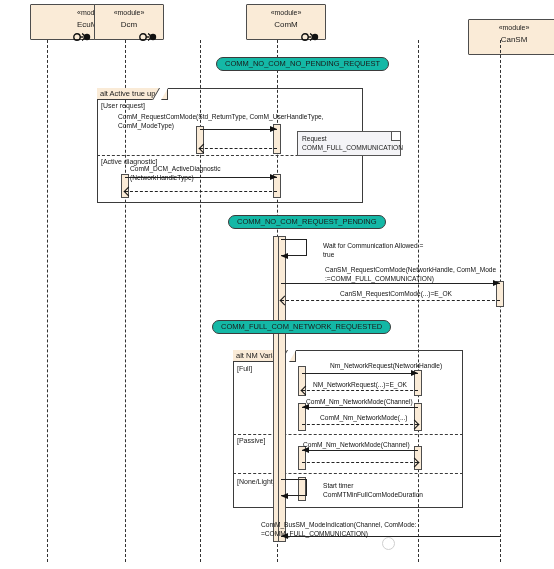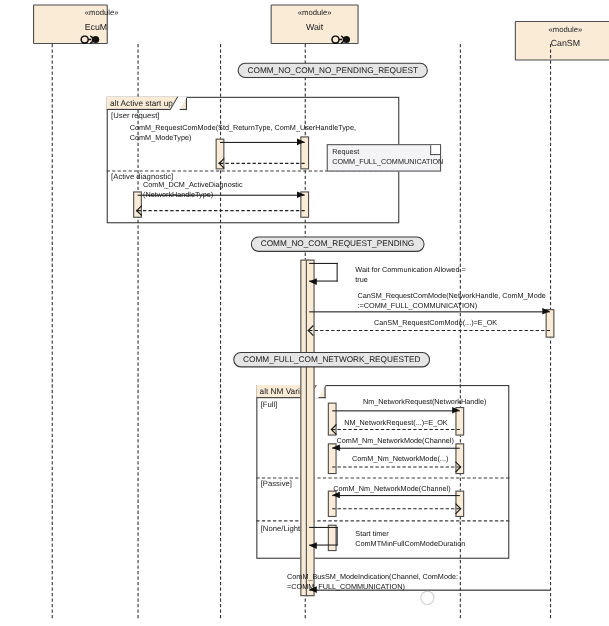--- a/index.html
+++ b/index.html
@@ -57,21 +57,21 @@
   
   .activation {
     position: absolute;
     width: 8px;
     background: #faebd7;
     border: 1px solid #4d4d4d;
   }
   
   .state-oval {
     position: absolute;
-    background: #e5e5e5;
+    background: #14b8a6;
     border: 1px solid #3b3b3b;
     border-radius: 999px;
     font-size: 7.5px;
     text-align: center;
     line-height: 12px;
     height: 14px;
     white-space: nowrap;
     padding: 0 8px;
   }
   
@@ -206,41 +206,51 @@
       <span class="stereo">«module»</span>
       <span class="lname">EcuM</span>
       <div class="ball-socket"><svg width="20" height="8" viewBox="0 0 20 8">
           <circle cx="5" cy="4" r="3.2" fill="none" stroke="#111" stroke-width="1.4"></circle>
           <path d="M10 0.6 A3.6 3.6 0 0 1 10 7.4" fill="none" stroke="#111" stroke-width="1.4"></path>
           <line x1="8" y1="4" x2="11" y2="4" stroke="#111" stroke-width="1.4"></line>
           <circle cx="15" cy="4" r="3.2" fill="#111"></circle>
         </svg></div>
     </div>
     <div class="lifeline" style="left:47px; top:40px; height:522px;"></div>
+    <div class="lifeline-head" style="left:94px; top:4px; width:70px; height:36px;">
+      <span class="stereo">«module»</span>
+      <span class="lname">Dcm</span>
+      <div class="ball-socket"><svg width="20" height="8" viewBox="0 0 20 8">
+          <circle cx="5" cy="4" r="3.2" fill="none" stroke="#111" stroke-width="1.4"></circle>
+          <path d="M10 0.6 A3.6 3.6 0 0 1 10 7.4" fill="none" stroke="#111" stroke-width="1.4"></path>
+          <line x1="8" y1="4" x2="11" y2="4" stroke="#111" stroke-width="1.4"></line>
+          <circle cx="15" cy="4" r="3.2" fill="#111"></circle>
+        </svg></div>
+    </div>
     <div class="lifeline" style="left:125px; top:40px; height:522px;"></div>
     <div class="lifeline" style="left:200px; top:40px; height:522px;"></div>
     <div class="lifeline-head" style="left:246px; top:4px; width:80px; height:36px;">
       <span class="stereo">«module»</span>
-      <span class="lname">Wait</span>
+      <span class="lname">ComM</span>
       <div class="ball-socket"><svg width="20" height="8" viewBox="0 0 20 8">
           <circle cx="5" cy="4" r="3.2" fill="none" stroke="#111" stroke-width="1.4"></circle>
           <path d="M10 0.6 A3.6 3.6 0 0 1 10 7.4" fill="none" stroke="#111" stroke-width="1.4"></path>
           <line x1="8" y1="4" x2="11" y2="4" stroke="#111" stroke-width="1.4"></line>
           <circle cx="15" cy="4" r="3.2" fill="#111"></circle>
         </svg></div>
     </div>
     <div class="lifeline" style="left:277px; top:40px; height:522px;"></div>
     <div class="lifeline" style="left:418px; top:40px; height:522px;"></div>
     <div class="lifeline-head" style="left:468px; top:19px; width:92px; height:36px;">
       <span class="stereo">«module»</span>
       <span class="lname">CanSM</span>
     </div>
     <div class="lifeline" style="left:500px; top:40px; height:522px;"></div>
     <div class="frame" style="left:97px; top:88px; width:266px; height:115px;"></div>
-    <div class="frame-label" style="left:97px; top:88px;">alt Active start up</div>
+    <div class="frame-label" style="left:97px; top:88px;">alt Active true up</div>
     <div class="guard" style="left:101px; top:102px;">[User request]</div>
     <div class="guard" style="left:101px; top:158px;">[Active diagnostic]</div>
     <div class="divider" style="left:97px; top:155px; width:266px;"></div>
     <div class="frame" style="left:233px; top:350px; width:230px; height:158px;"></div>
     <div class="frame-label" style="left:233px; top:350px;">alt NM Variant</div>
     <div class="guard" style="left:237px; top:365px;">[Full]</div>
     <div class="guard" style="left:237px; top:437px;">[Passive]</div>
     <div class="guard" style="left:237px; top:478px;">[None/Light]</div>
     <div class="divider" style="left:233px; top:434px; width:230px;"></div>
     <div class="divider" style="left:233px; top:473px; width:230px;"></div>

